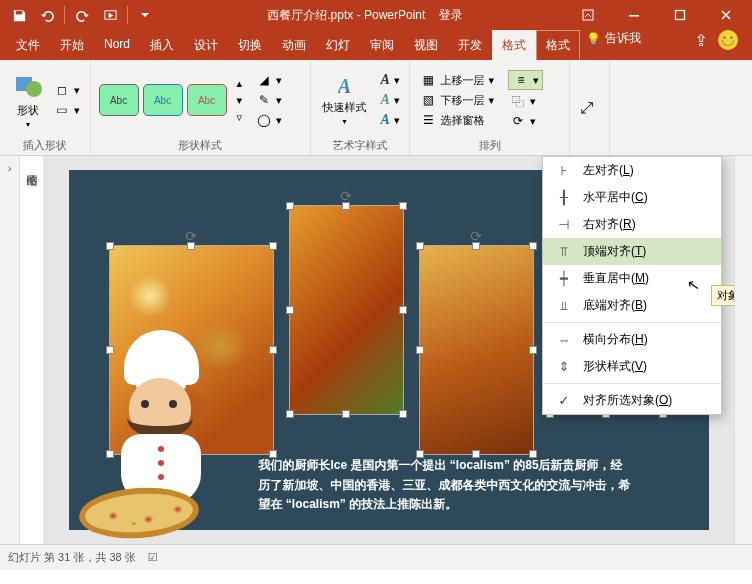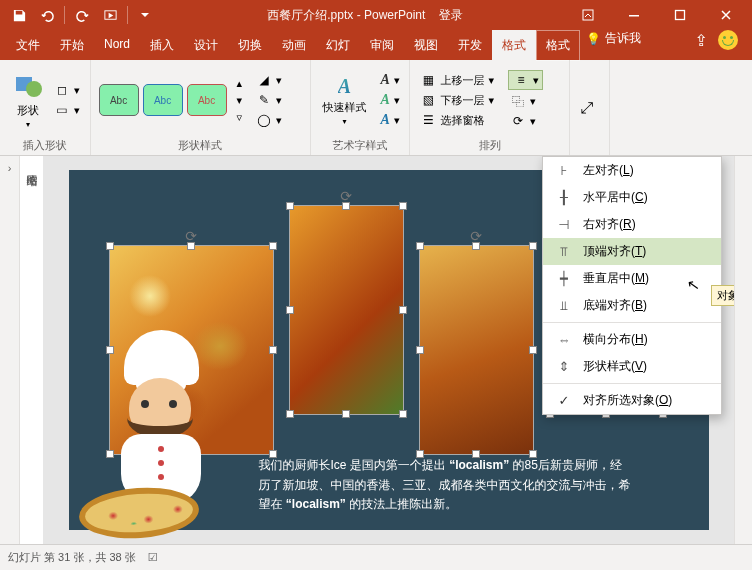--- a/index.html
+++ b/index.html
@@ -72,21 +72,21 @@
 .chef-face::after { content:""; position:absolute; top:20px; left:-2px; width:66px; height:28px; border-bottom:12px solid #5a3a1f; border-radius:0 0 50% 50%; }
 .chef-body { position:absolute; top:104px; left:42px; width:80px; height:70px; background:#fff; border-radius:20px 20px 30px 30px; }
 .chef-body::before { content:""; position:absolute; top:12px; left:37px; width:6px; height:6px; background:#c44; border-radius:50%; box-shadow:0 14px #c44,0 28px #c44; }
 .pizza { position:absolute; top:158px; left:0; width:120px; height:50px; background:#e8c56c; border-radius:50%; border:6px solid #c4882a; transform:rotate(-4deg); }
 .pizza::after { content:""; position:absolute; inset:8px; background:
   radial-gradient(7px 6px at 20px 12px,#c33 0%,transparent 70%),
   radial-gradient(7px 6px at 55px 18px,#c33 0%,transparent 70%),
   radial-gradient(7px 6px at 85px 10px,#c33 0%,transparent 70%),
   radial-gradient(5px 4px at 40px 22px,#2a6 0%,transparent 70%); }
 
-.slide-text { position:absolute; bottom:16px; left:190px; right:24px; color:#fff; font-size:12px; line-height:1.6; }
+.slide-text { position:absolute; bottom:16px; left:190px; right:24px; color:#fff; font-size:12px; line-height:1.6;font-weight:bold; }
 .slide-text b { color:#fff; }
 
 
 .dropdown { position:absolute; top:0; right:12px; width:180px; background:#fff; border:1px solid #c8c6c4; box-shadow:2px 4px 10px rgba(0,0,0,.25); font-size:12px; z-index:20; }
 .dd-item { display:flex; align-items:center; gap:10px; padding:5px 12px; cursor:pointer; }
 .dd-item.sel { background:#d5e6c4; }
 .dd-sep { height:1px; background:#e1dfdd; margin:3px 0; }
 .dd-icon { width:18px; text-align:center; color:#555; font-size:13px; }
 .dd-item u { text-decoration:underline; }
 .check { color:#333; }

